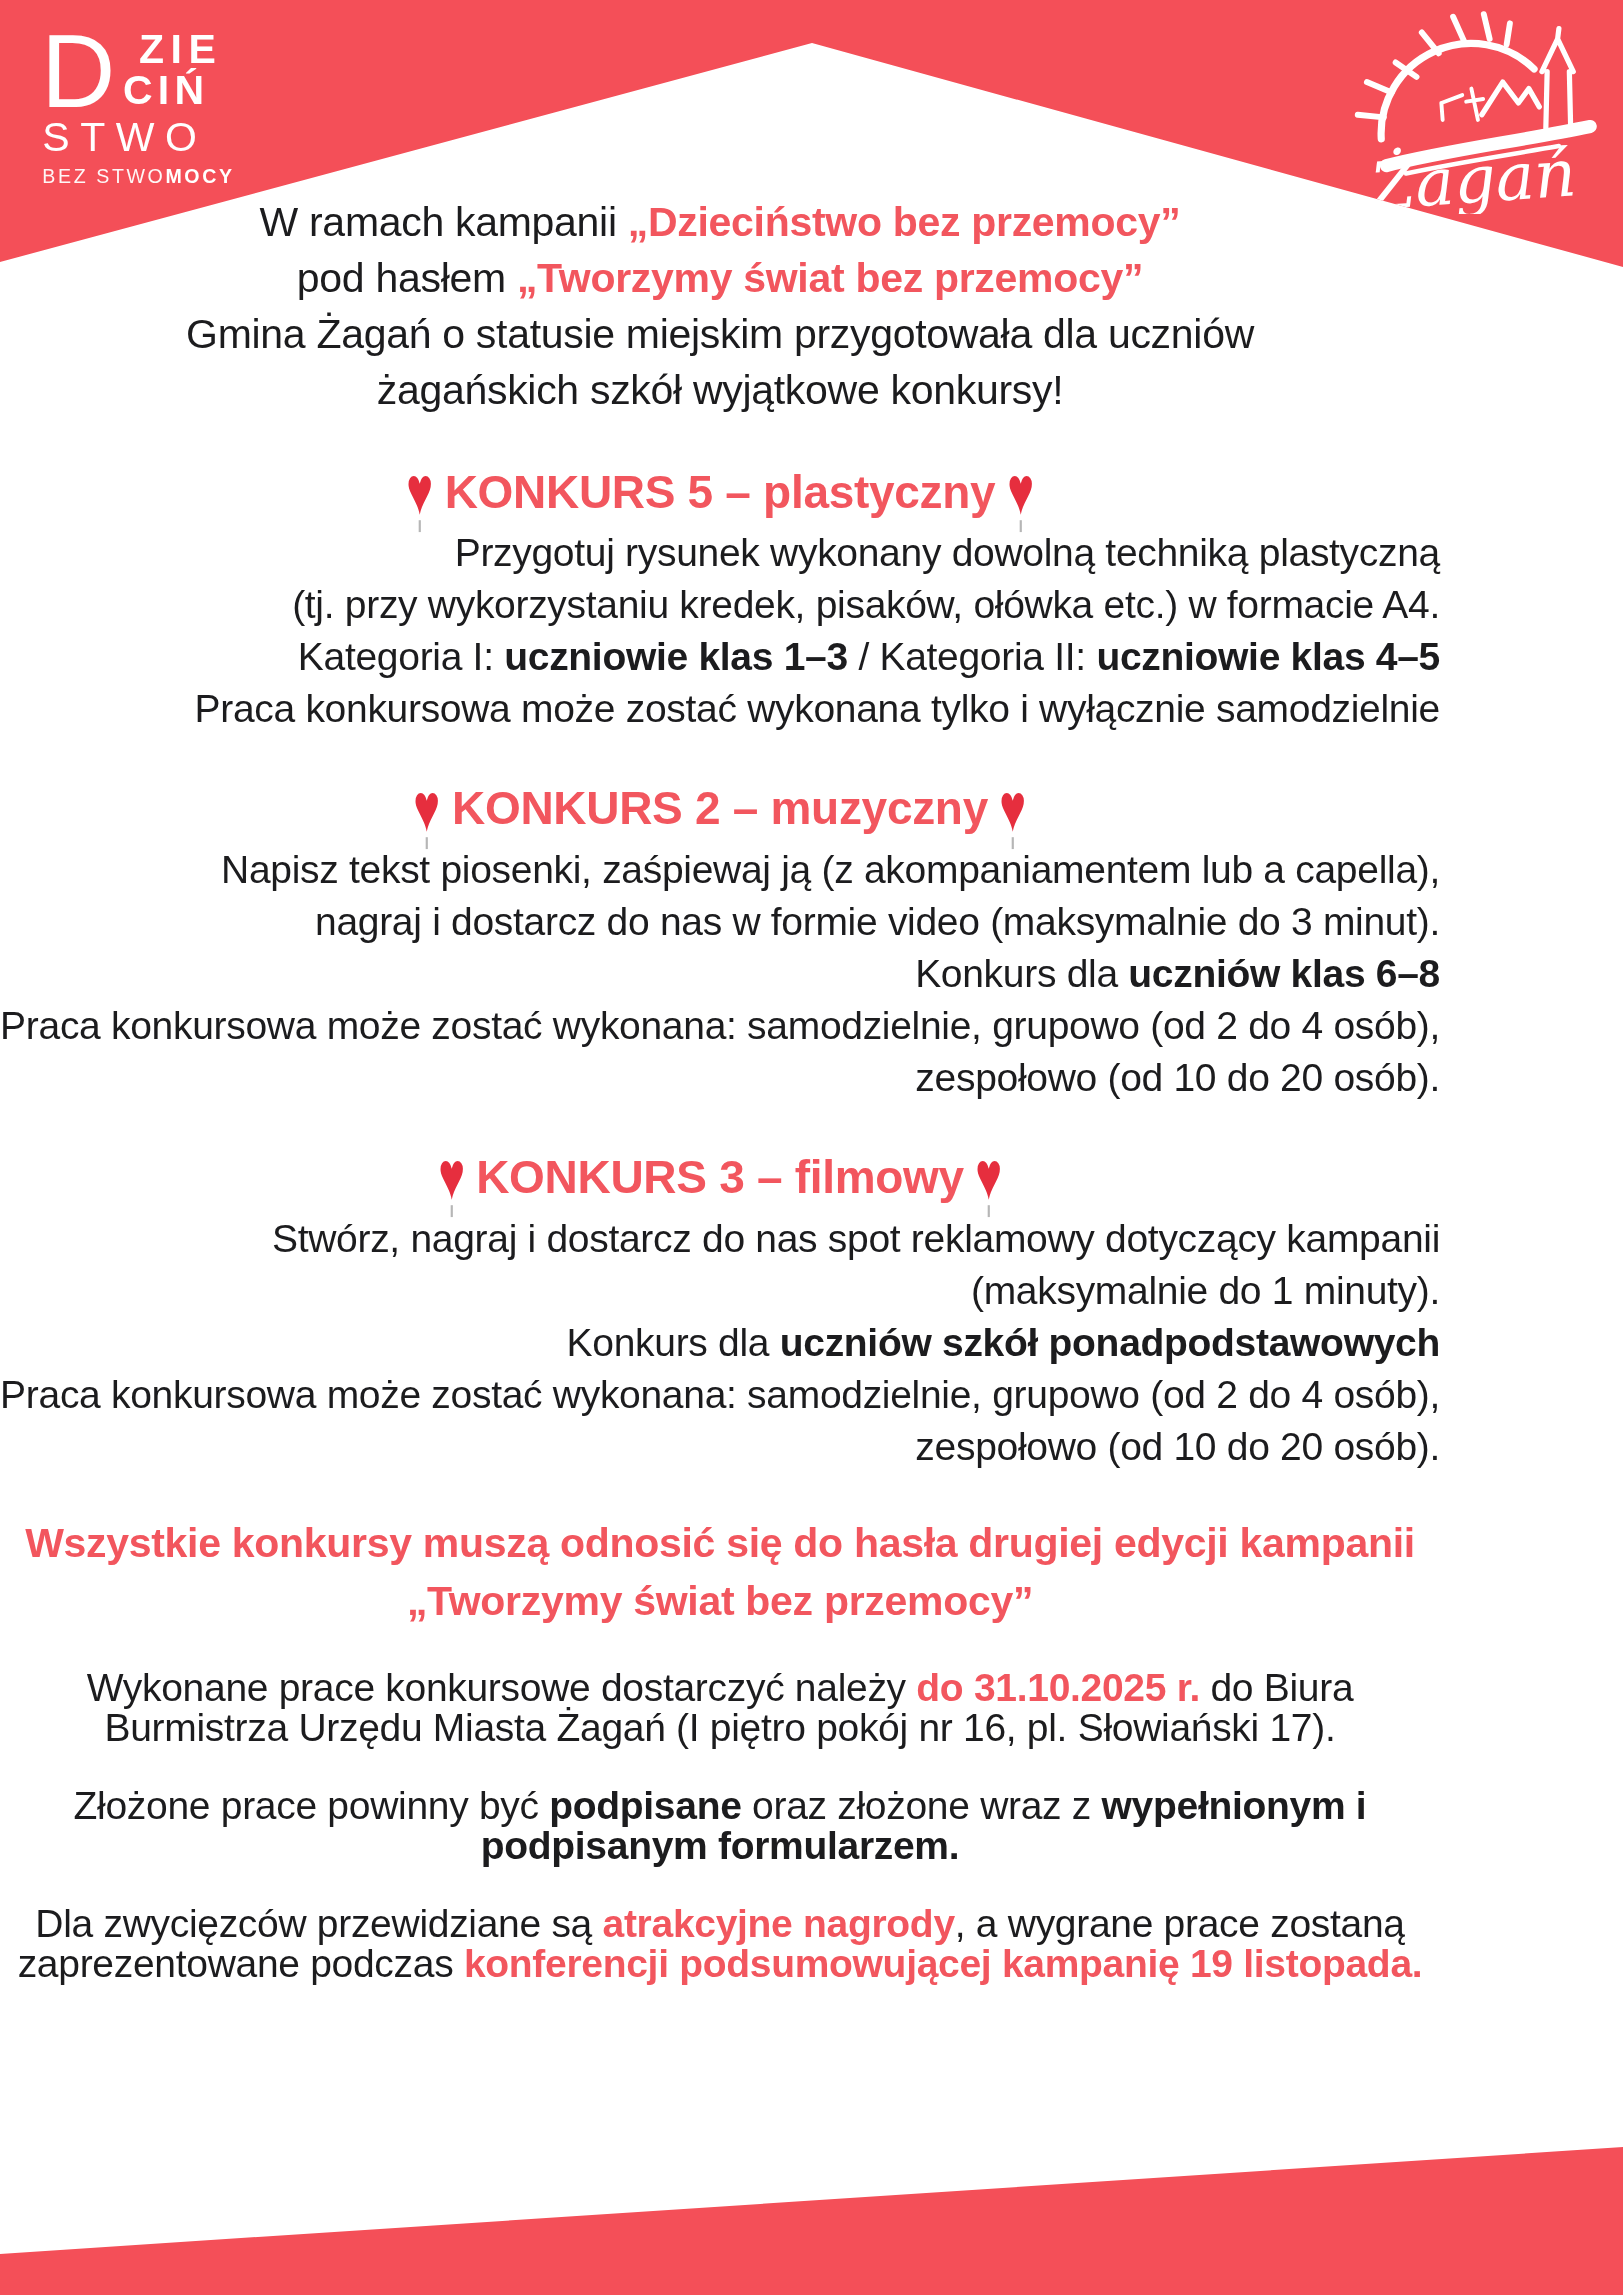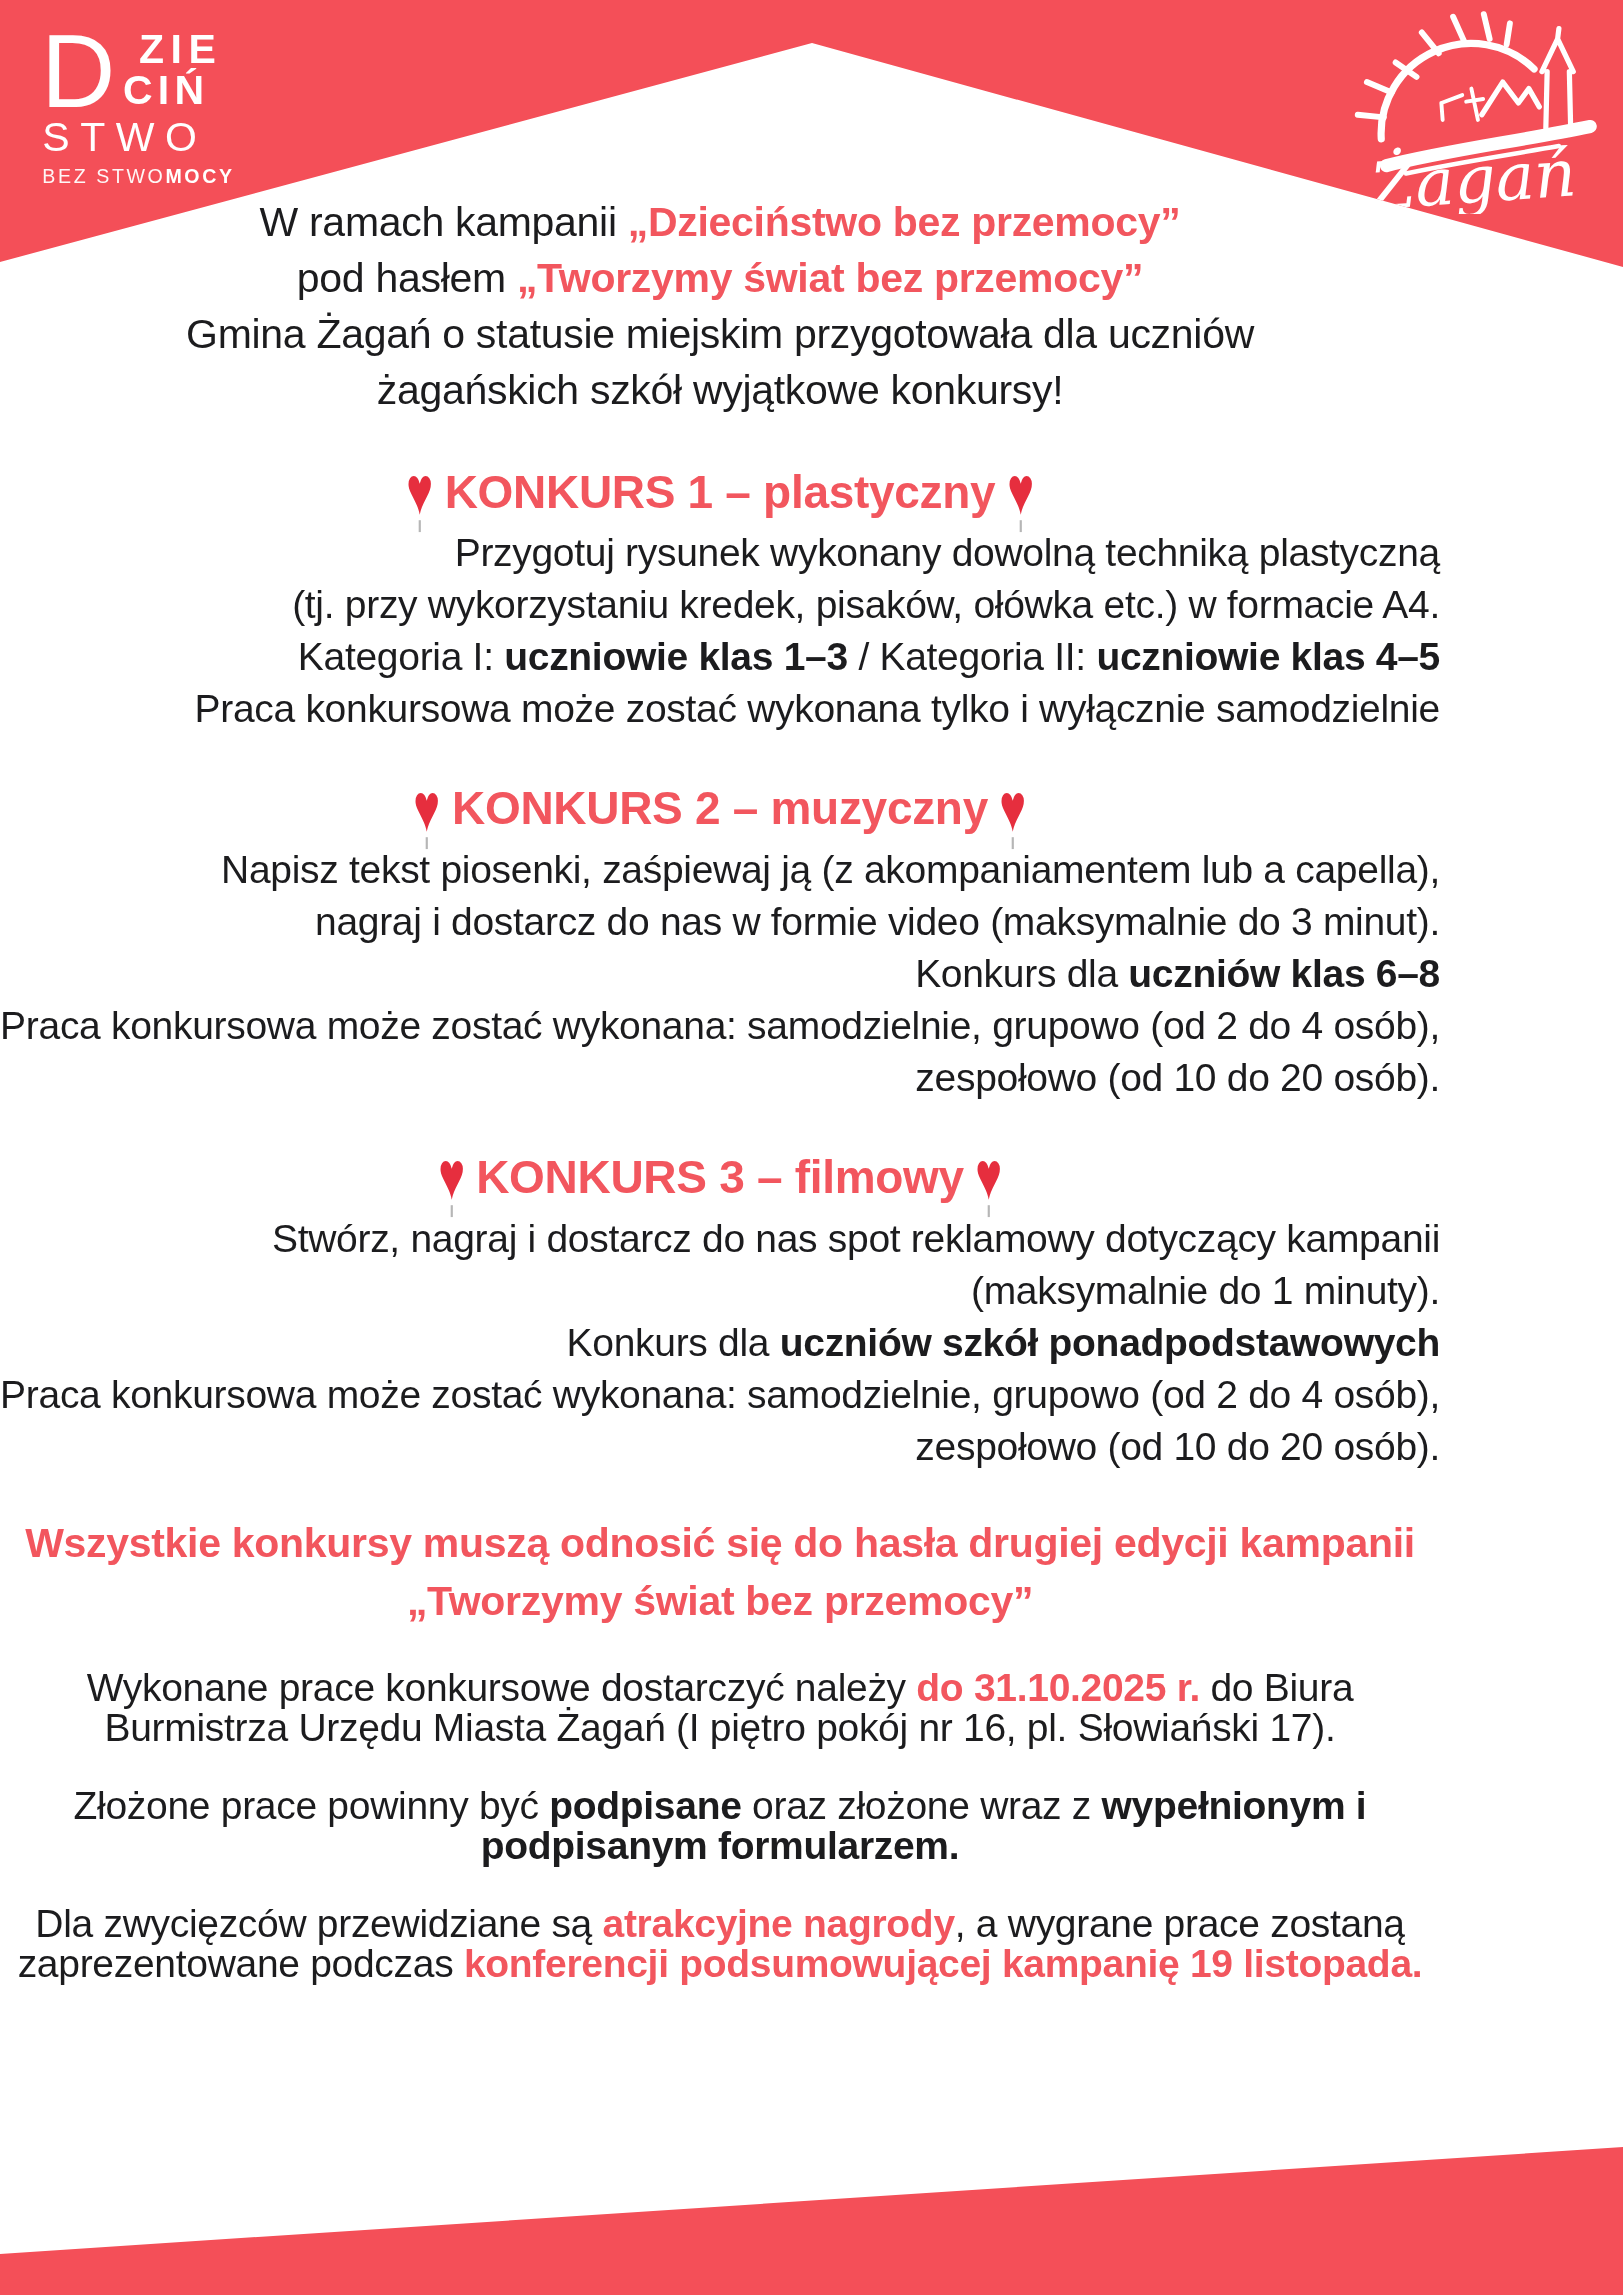--- a/index.html
+++ b/index.html
@@ -98,21 +98,21 @@
 
   <div class="intro">
     <div><span>W ramach kampanii </span><span class="rb">„Dzieciństwo bez przemocy”</span></div>
     <div><span>pod hasłem </span><span class="rb">„Tworzymy świat bez przemocy”</span></div>
     <div>Gmina Żagań o statusie miejskim przygotowała dla uczniów</div>
     <div>żagańskich szkół wyjątkowe konkursy!</div>
   </div>
 
   <div class="heading">
     <span class="heart">♥</span>
-    <span class="heading-text">KONKURS 1 – plastyczny</span>
+    <span class="heading-text">KONKURS 5 – plastyczny</span>
     <span class="heart">♥</span>
   </div>
   <div class="lines">
     <div>Przygotuj rysunek wykonany dowolną techniką plastyczną</div>
     <div>(tj. przy wykorzystaniu kredek, pisaków, ołówka etc.) w formacie A4.</div>
     <div><span>Kategoria I: </span><span class="b">uczniowie klas 1–3</span><span> / Kategoria II: </span><span class="b">uczniowie klas 4–5</span></div>
     <div>Praca konkursowa może zostać wykonana tylko i wyłącznie samodzielnie</div>
   </div>
 
   <div class="heading">

